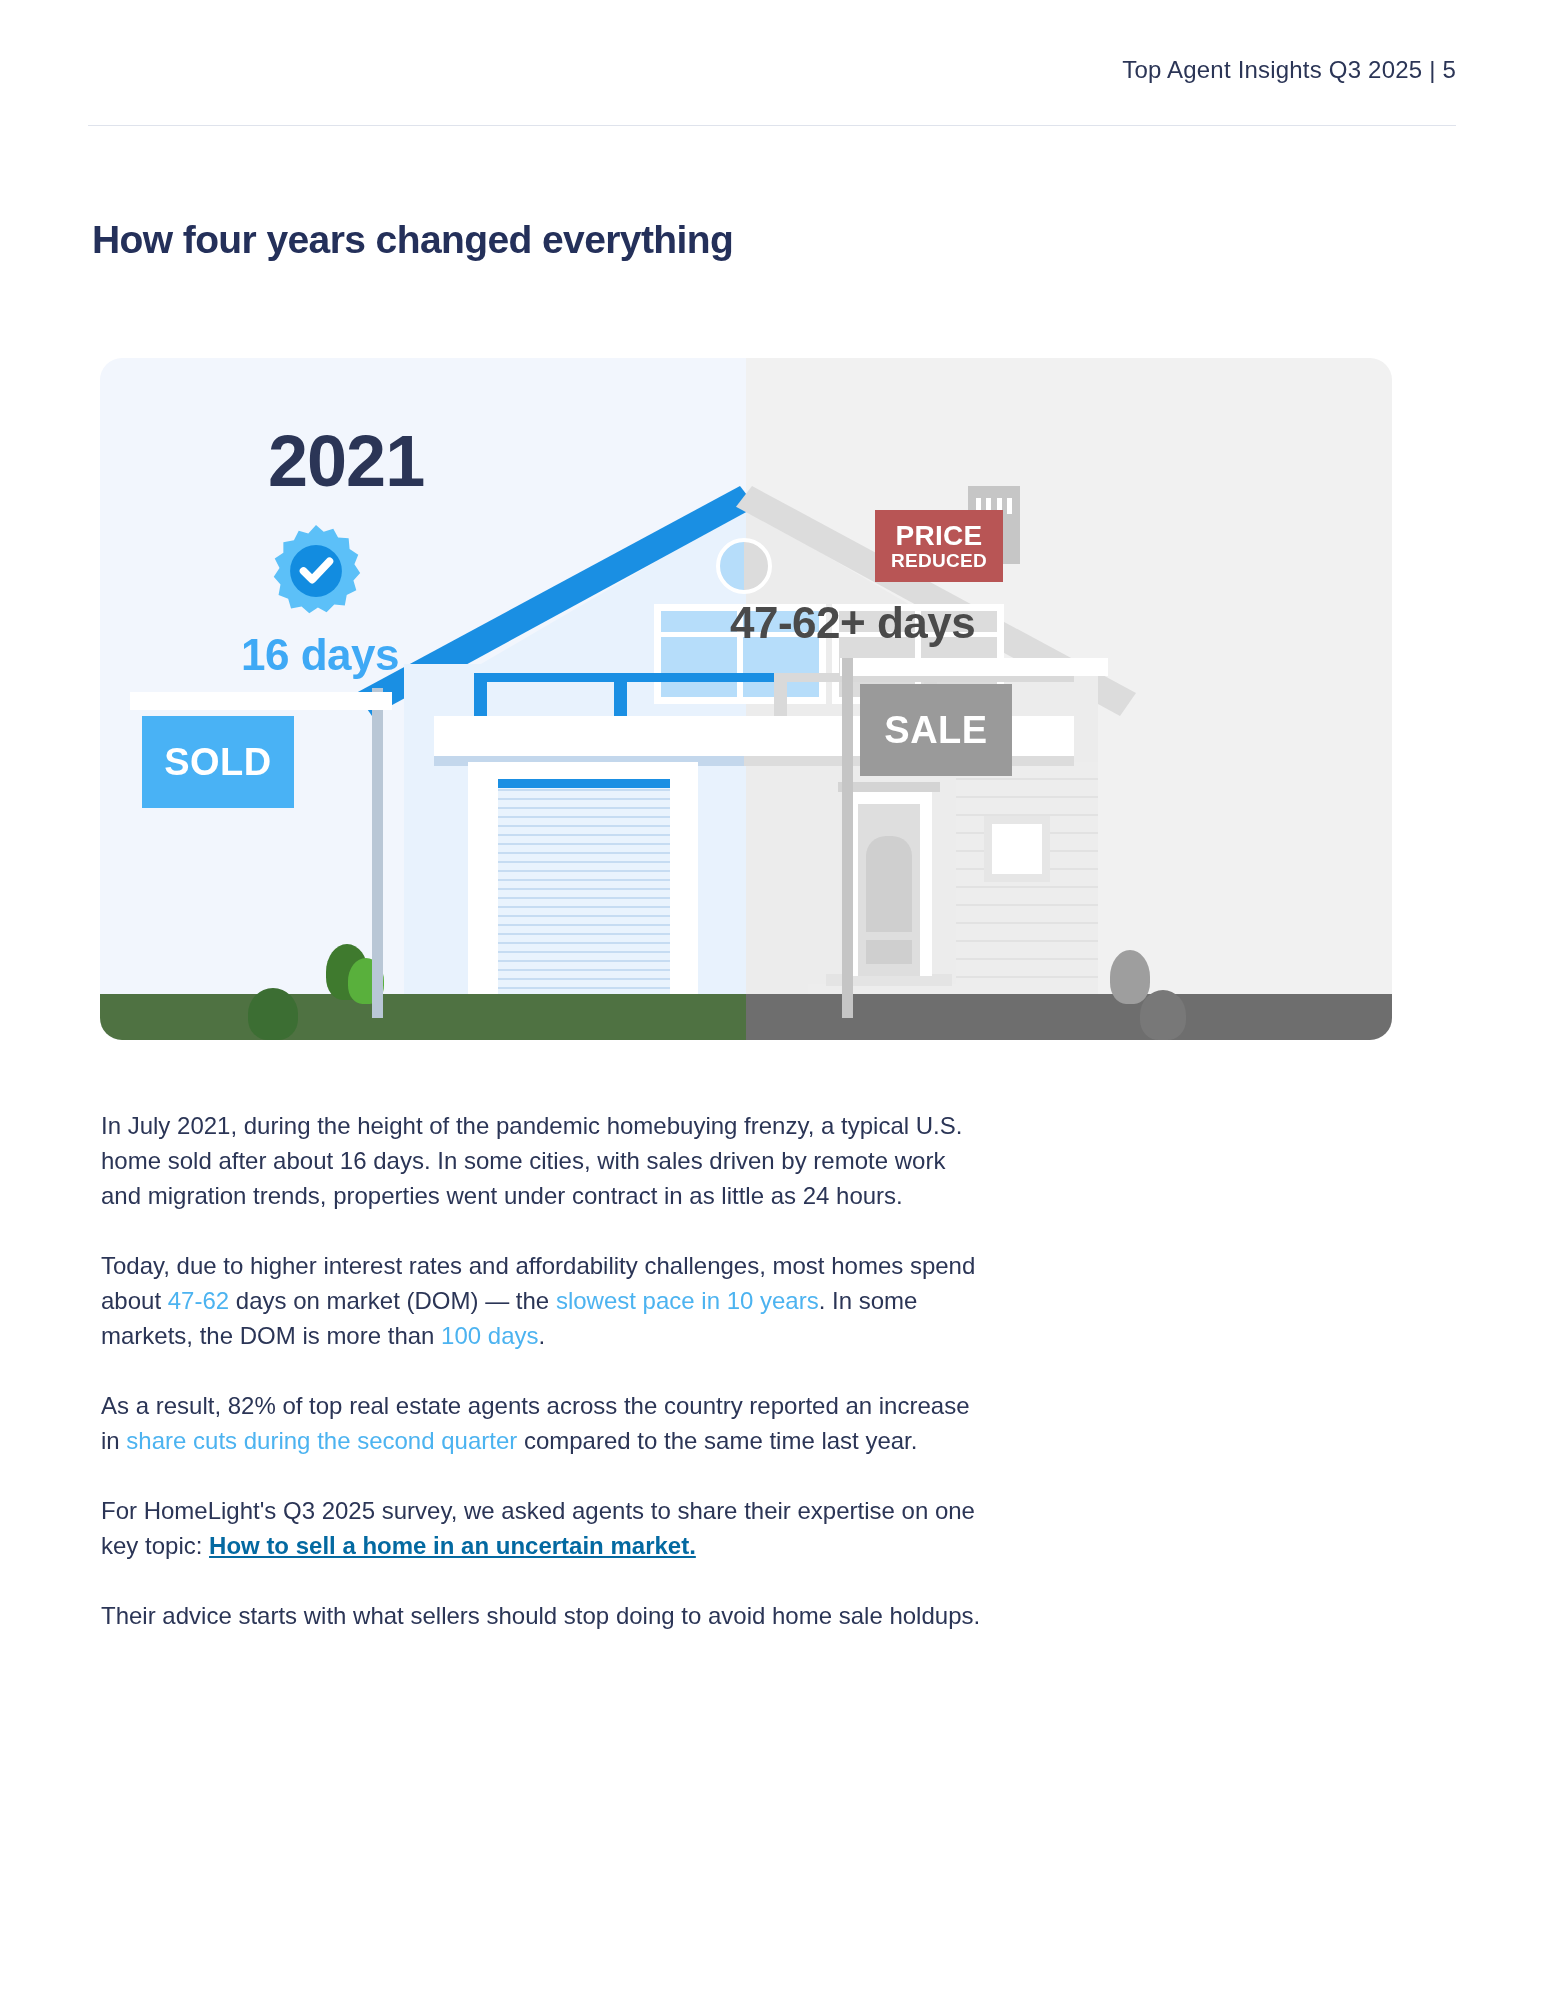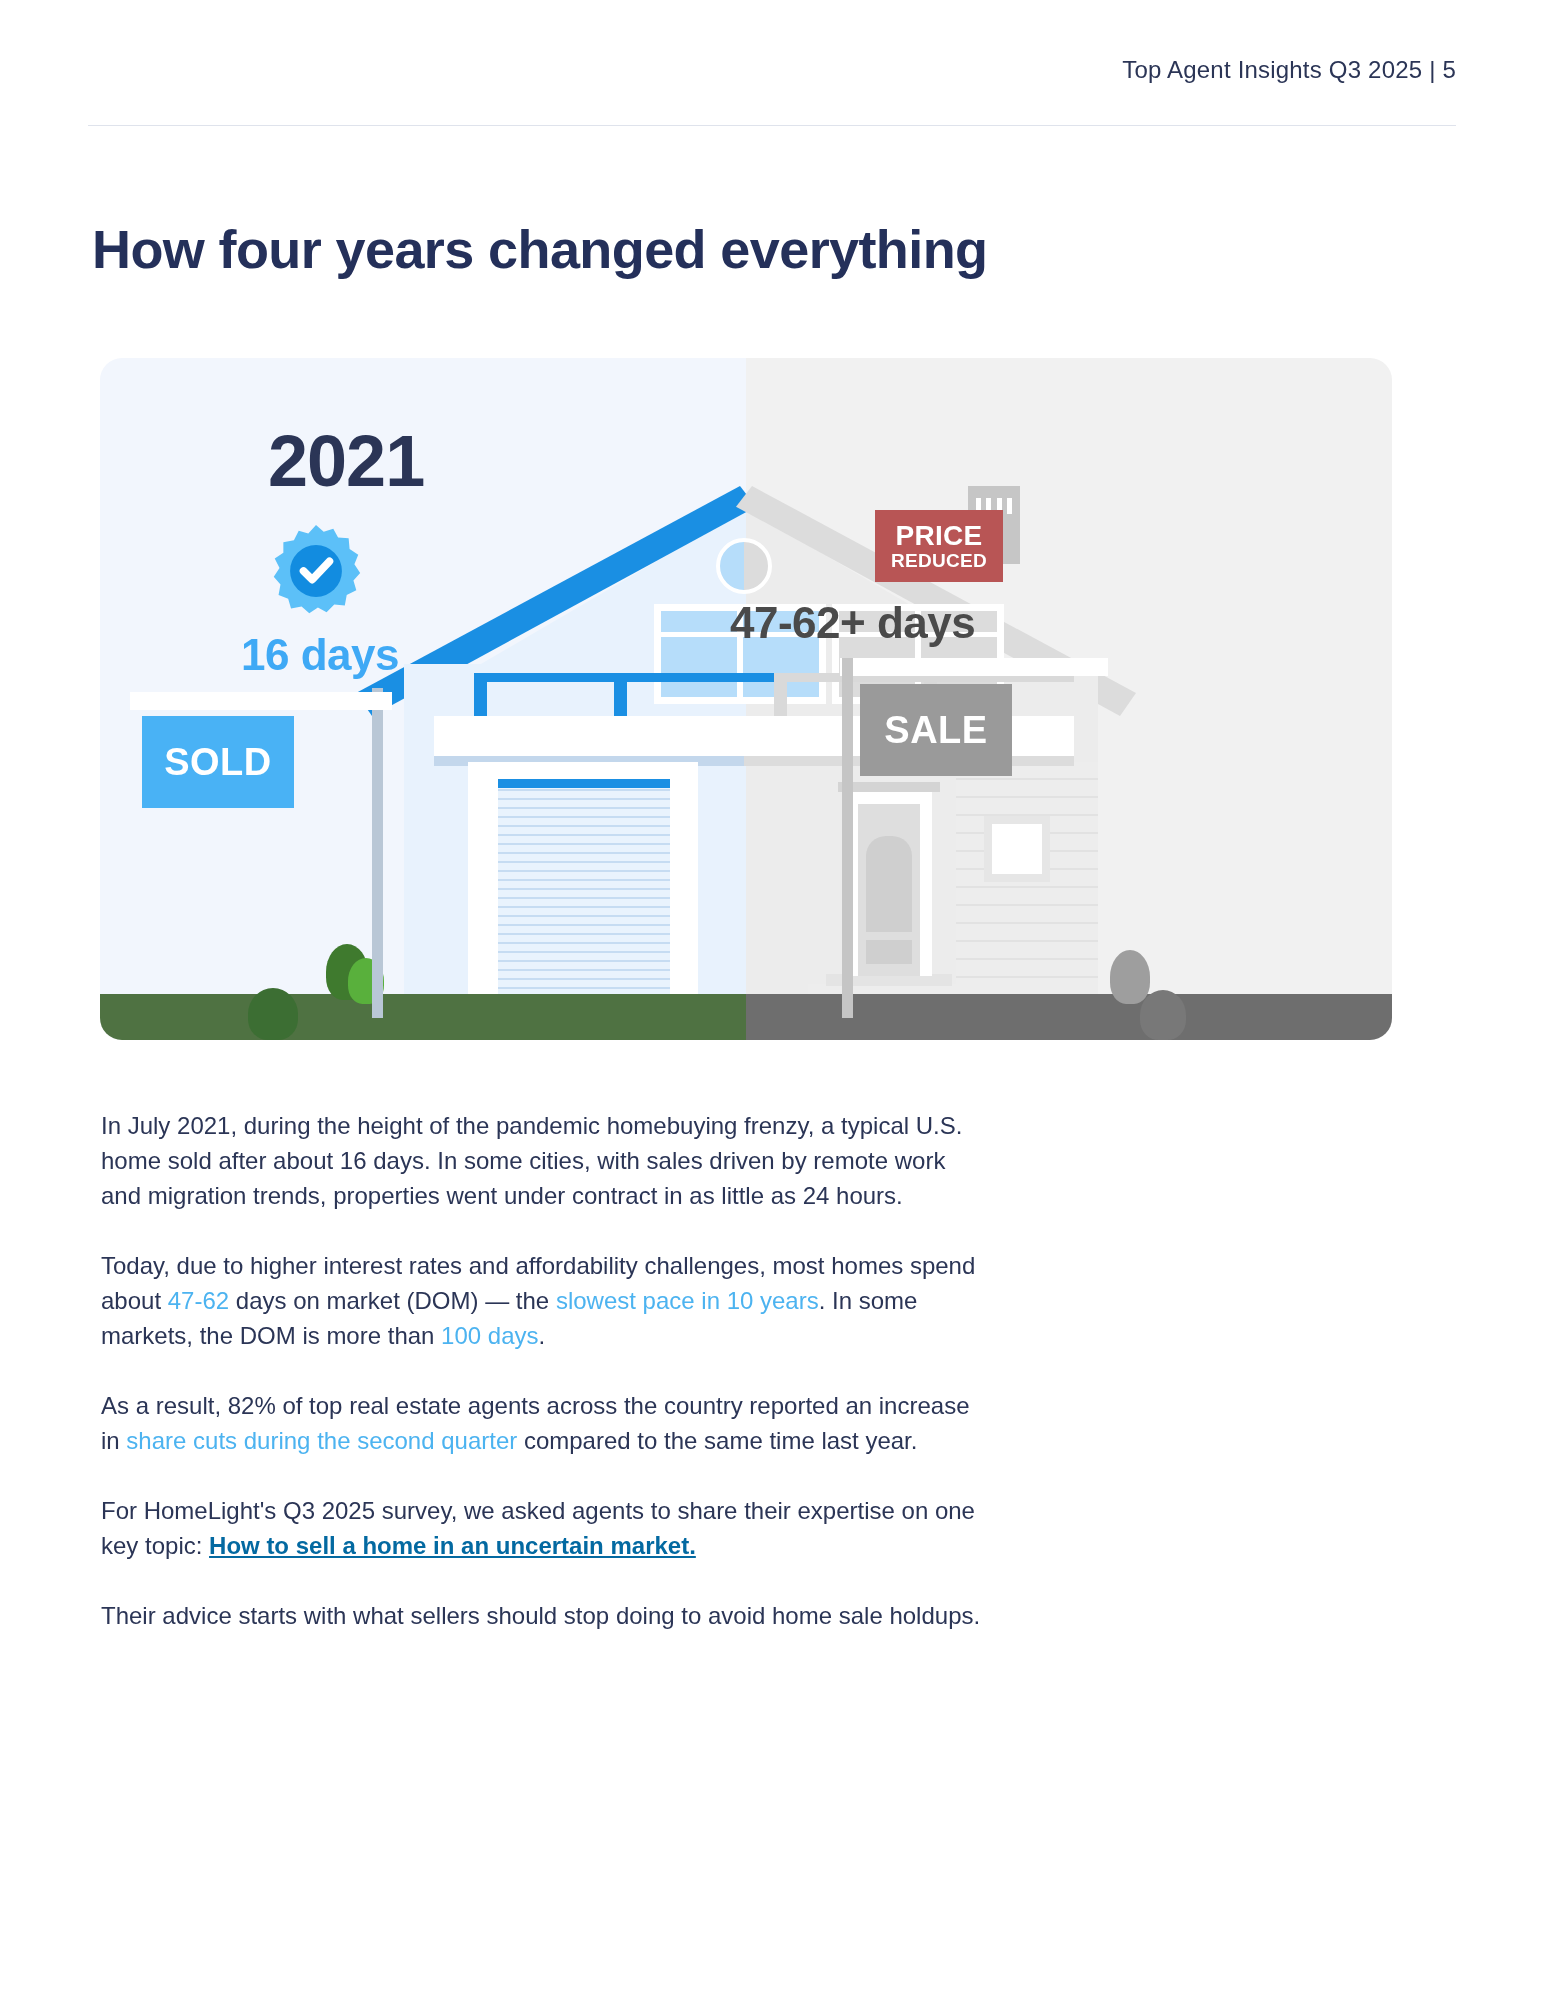--- a/index.html
+++ b/index.html
@@ -41,21 +41,21 @@
     width: 1368px;
     height: 1px;
     background: #dfe3ec;
   }
 
   
   .page-title {
     position: absolute;
     left: 92px;
     top: 218px;
-    font-size: 54px;
+    font-size: 39px;
     font-weight: 600;
     color: #24305a;
     letter-spacing: -0.6px;
     white-space: nowrap;
   }
 
   
   .illustration {
     position: absolute;
     left: 100px;

